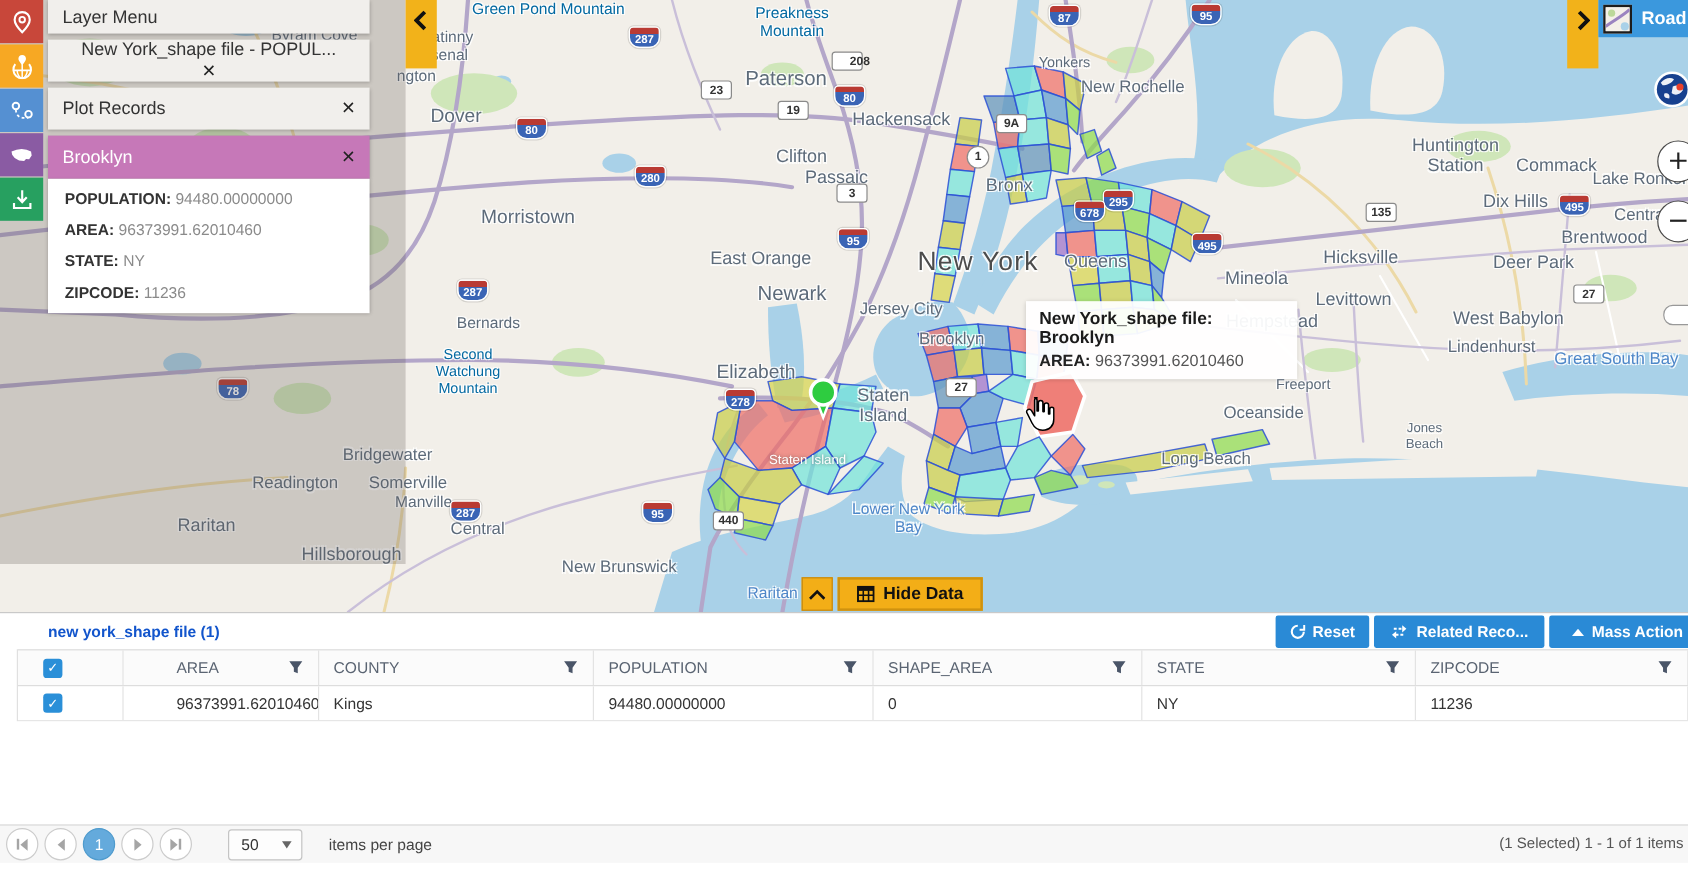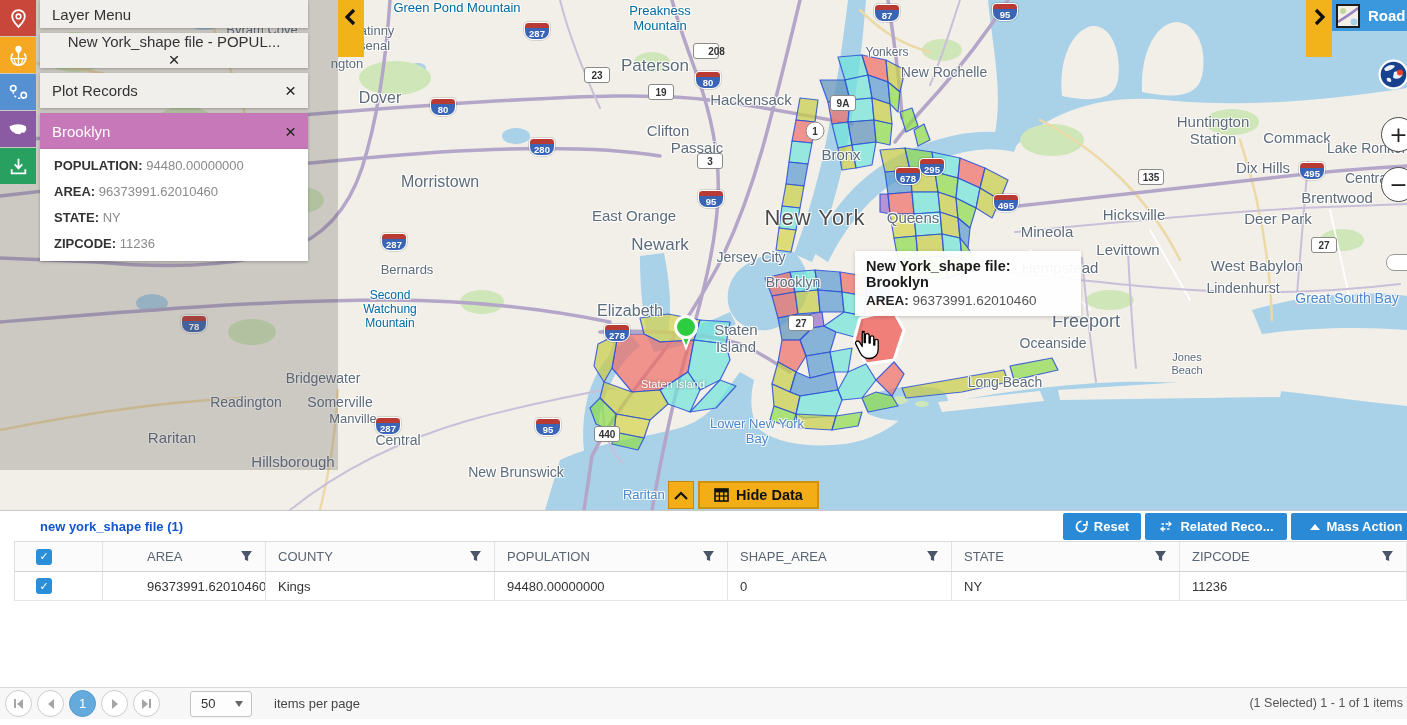--- a/index.html
+++ b/index.html
@@ -328,21 +328,21 @@
         <span class="map-label" style="left: 1263px; top: 168px; font-size: 15px;">Dix Hills</span>
         <span class="map-label left" style="left: 1345px; top: 178px; font-size: 14px;">Central Islip</span>
         <span class="map-label" style="left: 1337px; top: 198px; font-size: 15px;">Brentwood</span>
         <span class="map-label" style="left: 1134px; top: 215px; font-size: 15px;">Hicksville</span>
         <span class="map-label" style="left: 1278px; top: 219px; font-size: 15px;">Deer Park</span>
         <span class="map-label" style="left: 1047px; top: 232px; font-size: 15px;">Mineola</span>
         <span class="map-label" style="left: 1128px; top: 250px; font-size: 15px;">Levittown</span>
         <span class="map-label" style="left: 1257px; top: 266px; font-size: 15px;">West Babylon</span>
         <span class="map-label" style="left: 1243px; top: 288px; font-size: 14px;">Lindenhurst</span>
         <span class="map-label w" style="left: 1347px; top: 298px; font-size: 14px;">Great South Bay</span>
-        <span class="map-label" style="left: 1086px; top: 321px; font-size: 18px;">Freeport</span>
+        <span class="map-label" style="left: 1086px; top: 321px; font-size: 12px;">Freeport</span>
         <span class="map-label" style="left: 1053px; top: 343px; font-size: 14px;">Oceanside</span>
         <span class="map-label" style="left: 1187px; top: 364px; font-size: 11px;">Jones
 Beach</span>
         <span class="map-label" style="left: 1005px; top: 382px; font-size: 14px;">Long Beach</span>
       </div>
     <div id="map-shields">
         <div class="sh sh-i" style="left: 537px; top: 31px;">287</div>
         <div class="sh sh-i" style="left: 708px; top: 80px;">80</div>
         <div class="sh sh-i" style="left: 443px; top: 107px;">80</div>
         <div class="sh sh-i" style="left: 542px; top: 147px;">280</div>

